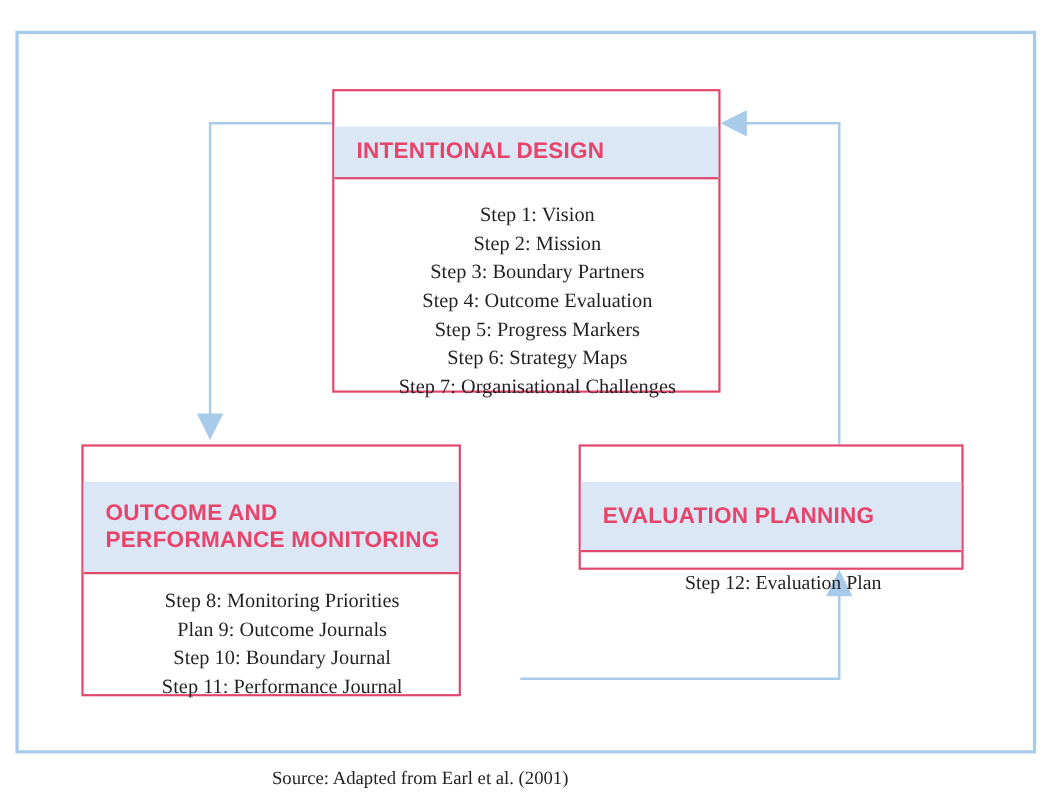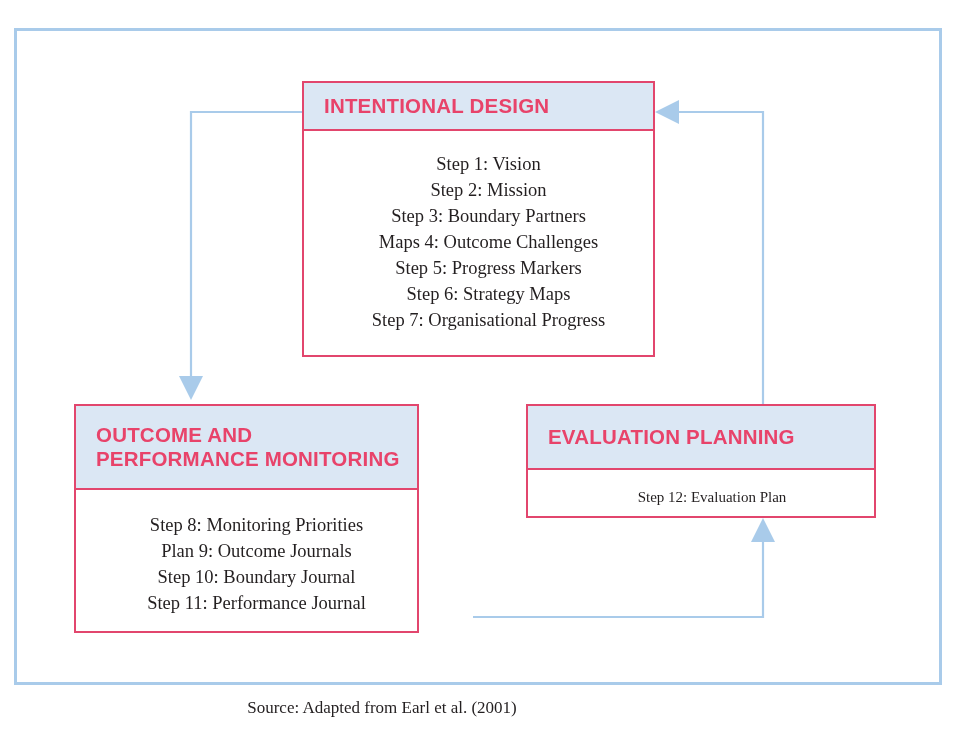--- a/index.html
+++ b/index.html
@@ -55,20 +55,21 @@
     box-sizing: border-box;
     background: #dbe7f4;
     border-bottom: 2px solid #e2466d;
     color: #e8436a;
     font-family: "Liberation Sans", sans-serif;
     font-weight: bold;
     letter-spacing: 0.2px;
     display: flex;
     flex-direction: column;
     justify-content: center;
+    margin-top: 32px;
   }
   .node-header .hdr-line {
     display: block;
     line-height: 1.18;
     white-space: nowrap;
   }
   .node-body {
     box-sizing: border-box;
     color: #231f20;
     font-family: "Liberation Serif", serif;
@@ -105,42 +106,42 @@
     top: 404px;
     width: 345px;
     height: 229px;
   }
   #box-outcome-monitoring .node-header {
     height: 84px;
     padding: 0 0 0 20px;
     font-size: 20.5px;
   }
   #box-outcome-monitoring .node-body {
-    padding: 22px 0 0 20px;
+    padding: 12px 0 0 20px;
     font-size: 18.5px;
   }
   #box-outcome-monitoring .step-line {
     line-height: 26px;
   }
 
   
   #box-evaluation-planning {
     left: 526px;
     top: 404px;
     width: 350px;
     height: 114px;
   }
   #box-evaluation-planning .node-header {
     height: 64px;
     padding: 0 0 0 20px;
     font-size: 20.5px;
   }
   #box-evaluation-planning .node-body {
     padding: 14px 0 0 22px;
-    font-size: 15px;
+    font-size: 18px;
   }
   #box-evaluation-planning .step-line {
     line-height: 26px;
   }
 
   
   .figure-caption {
     position: absolute;
     left: 0;
     top: 698px;
@@ -177,24 +178,24 @@
   </svg>
 
   <div class="node-box" id="box-intentional-design">
     <div class="node-header">
       <span class="hdr-line">INTENTIONAL DESIGN</span>
     </div>
     <div class="node-body">
       <span class="step-line">Step 1: Vision</span>
       <span class="step-line">Step 2: Mission</span>
       <span class="step-line">Step 3: Boundary Partners</span>
-      <span class="step-line">Maps 4: Outcome Challenges</span>
+      <span class="step-line">Step 4: Outcome Evaluation</span>
       <span class="step-line">Step 5: Progress Markers</span>
       <span class="step-line">Step 6: Strategy Maps</span>
-      <span class="step-line">Step 7: Organisational Progress</span>
+      <span class="step-line">Step 7: Organisational Challenges</span>
     </div>
   </div>
 
   <div class="node-box" id="box-outcome-monitoring">
     <div class="node-header">
       <span class="hdr-line">OUTCOME AND</span>
       <span class="hdr-line">PERFORMANCE MONITORING</span>
     </div>
     <div class="node-body">
       <span class="step-line">Step 8: Monitoring Priorities</span>

